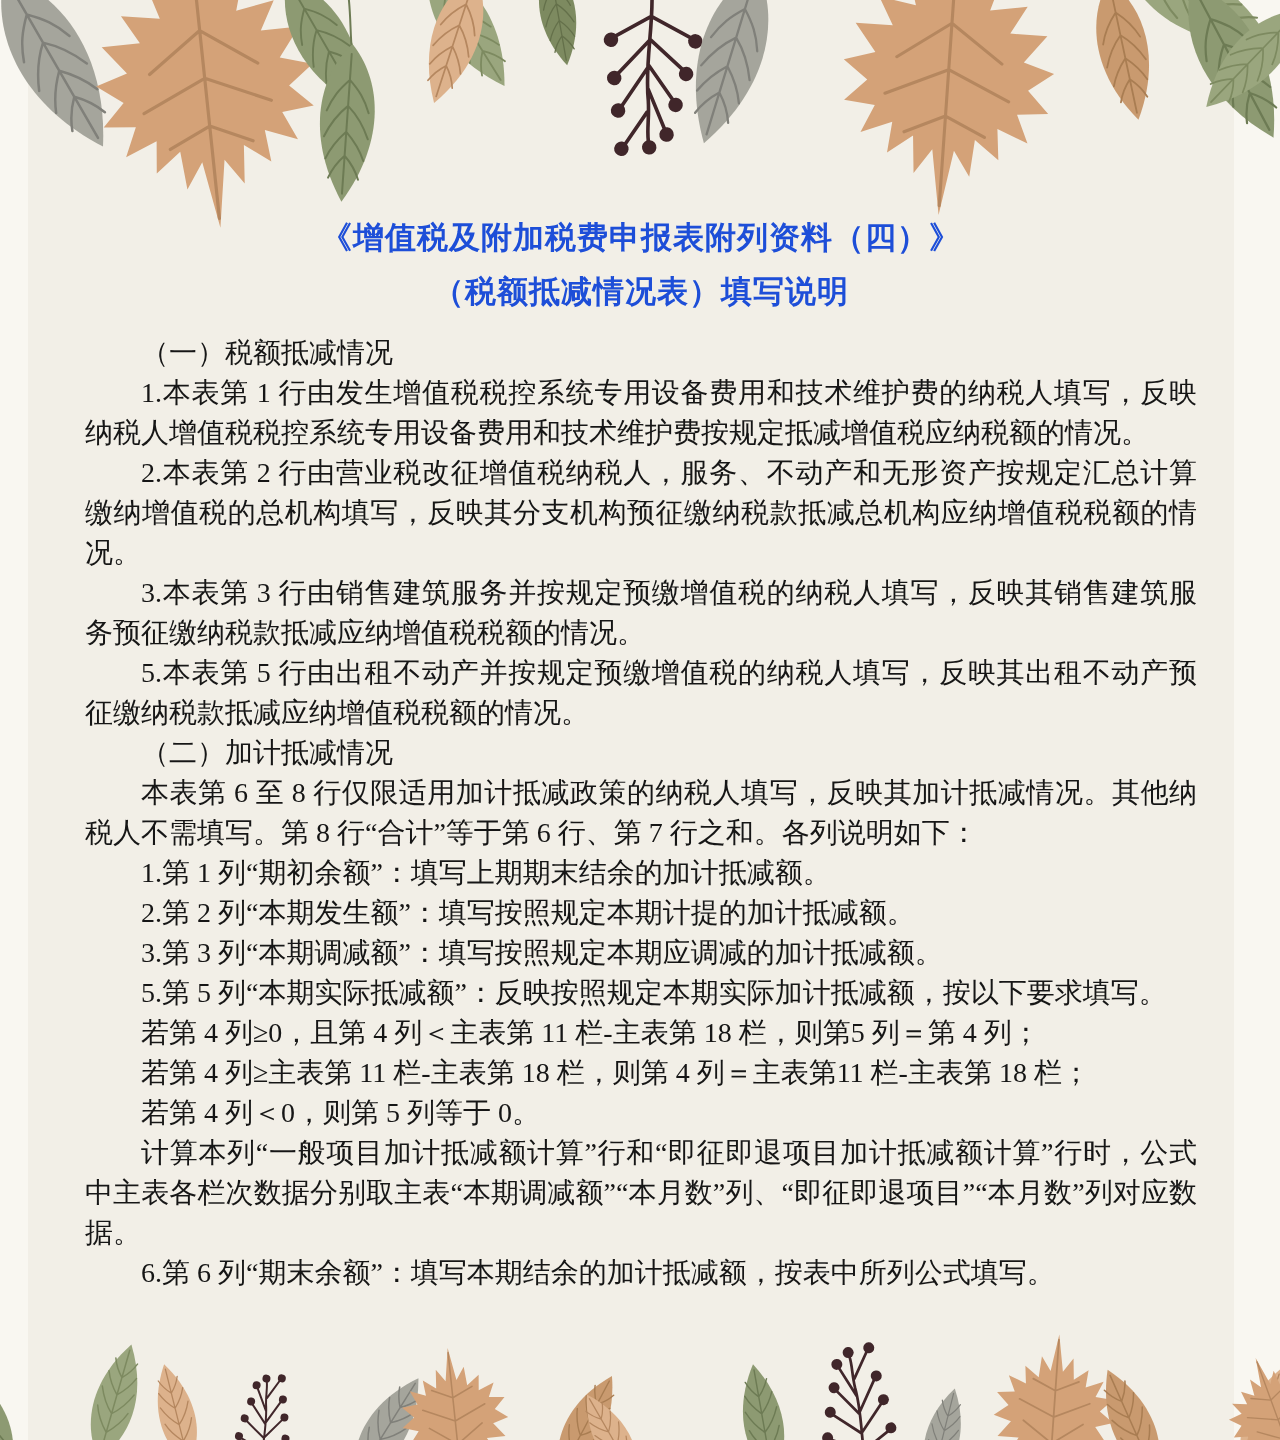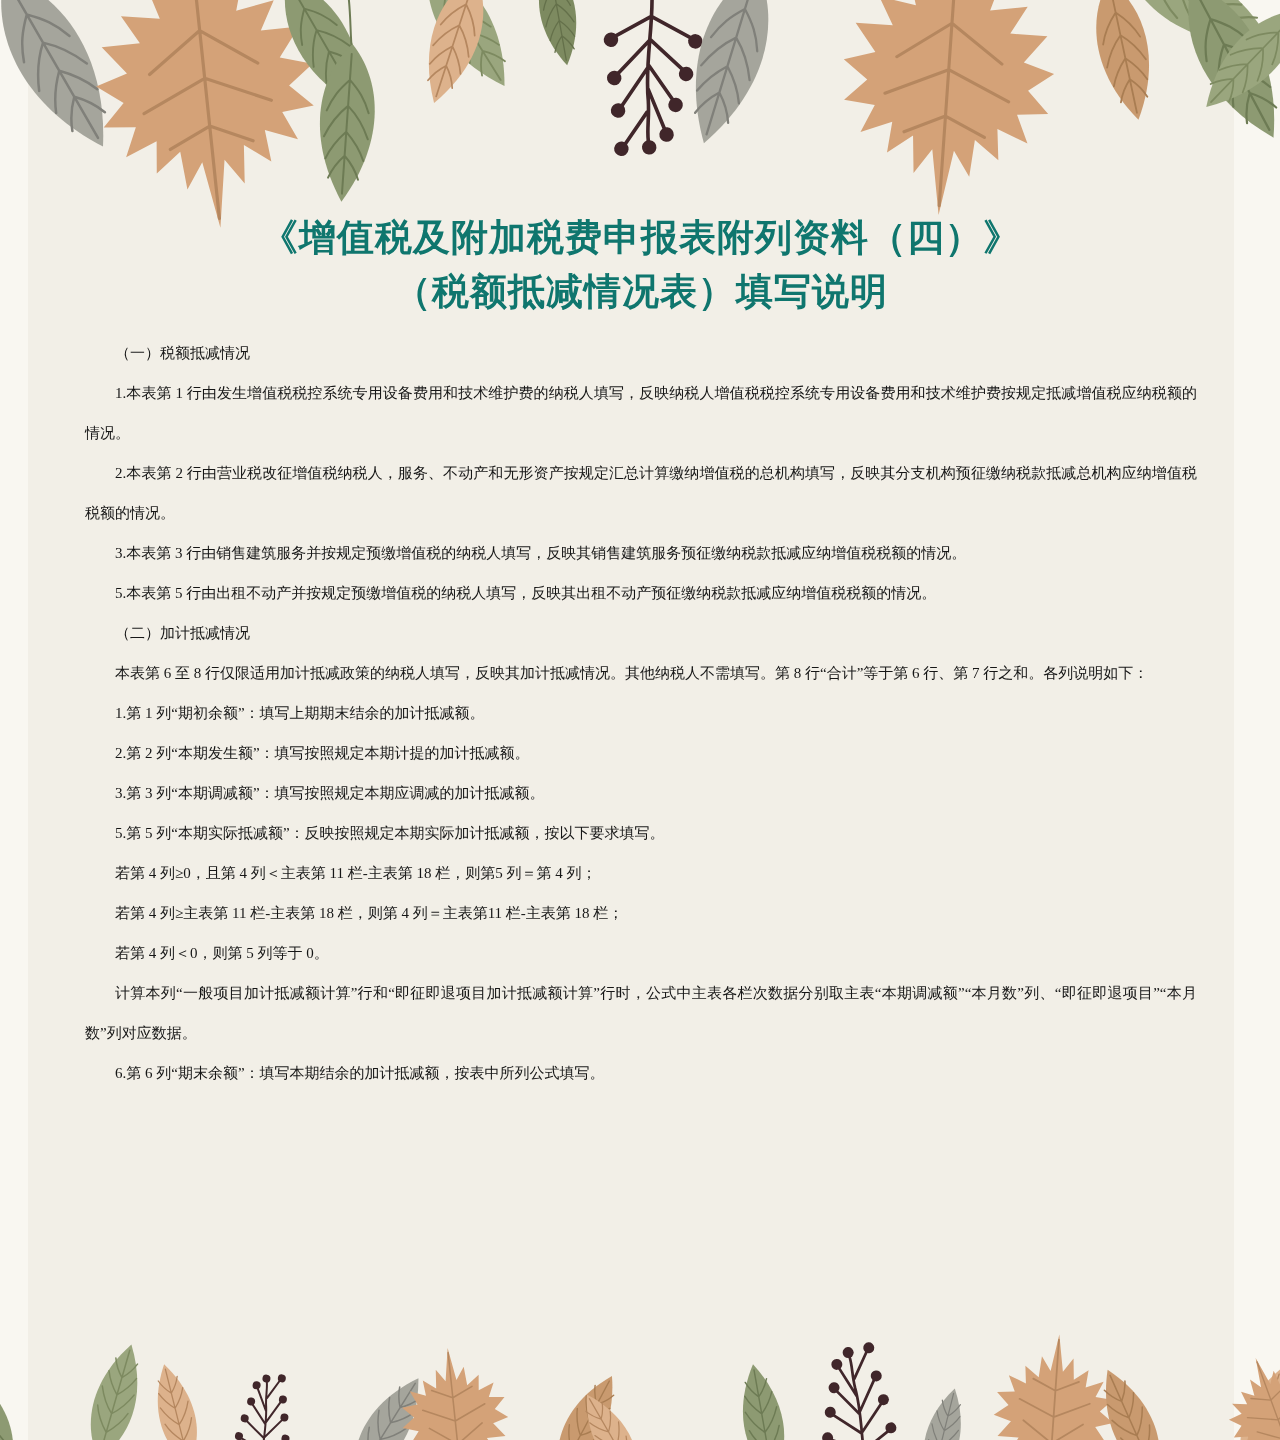--- a/index.html
+++ b/index.html
@@ -9,24 +9,24 @@
     font-family:"Liberation Serif","DejaVu Serif",serif;
     color:#161616;
   }
   .art-card{position:absolute;top:0;bottom:0;left:28px;right:46px;background:#f2efe7;z-index:0;}
   svg.deco{position:absolute;left:0;z-index:1;display:block;}
   .deco-top{top:0;}
   .deco-bottom{bottom:0;}
   .doc{position:absolute;left:85px;width:1112px;top:0;z-index:5;}
   .title{
     margin:211px 0 0 0;text-align:center;font-weight:bold;
-    font-size:37px;line-height:54px;letter-spacing:1px;color:#0f766e;
+    font-size:31px;line-height:54px;letter-spacing:1px;color:#1d4ed8;
   }
   .title div{white-space:nowrap;}
-  .body-text{margin-top:14px;font-size:15px;line-height:40px;text-align:justify;text-justify:inter-ideograph;}
+  .body-text{margin-top:14px;font-size:28px;line-height:40px;text-align:justify;text-justify:inter-ideograph;}
   .body-text p{margin:0;text-indent:2em;}
 </style>
 </head>
 <body>
 
 <div class="art-card"></div>
 
 <svg class="deco deco-top" width="1280" height="250" viewBox="0 0 1280 250" xmlns="http://www.w3.org/2000/svg" xmlns:xlink="http://www.w3.org/1999/xlink">
   <defs>
     <g id="leaf-oval">

